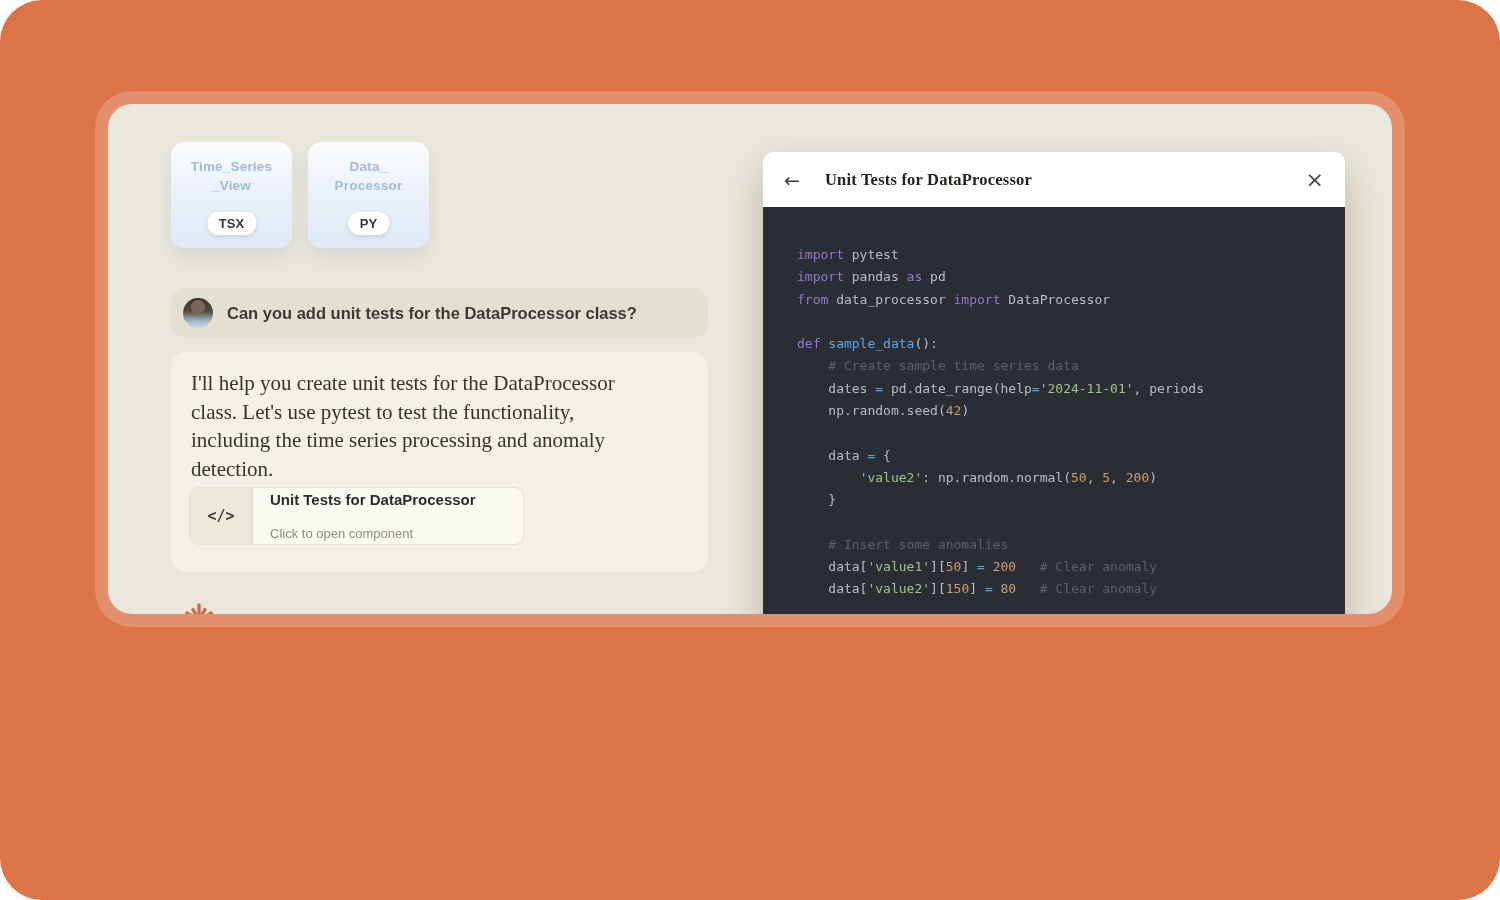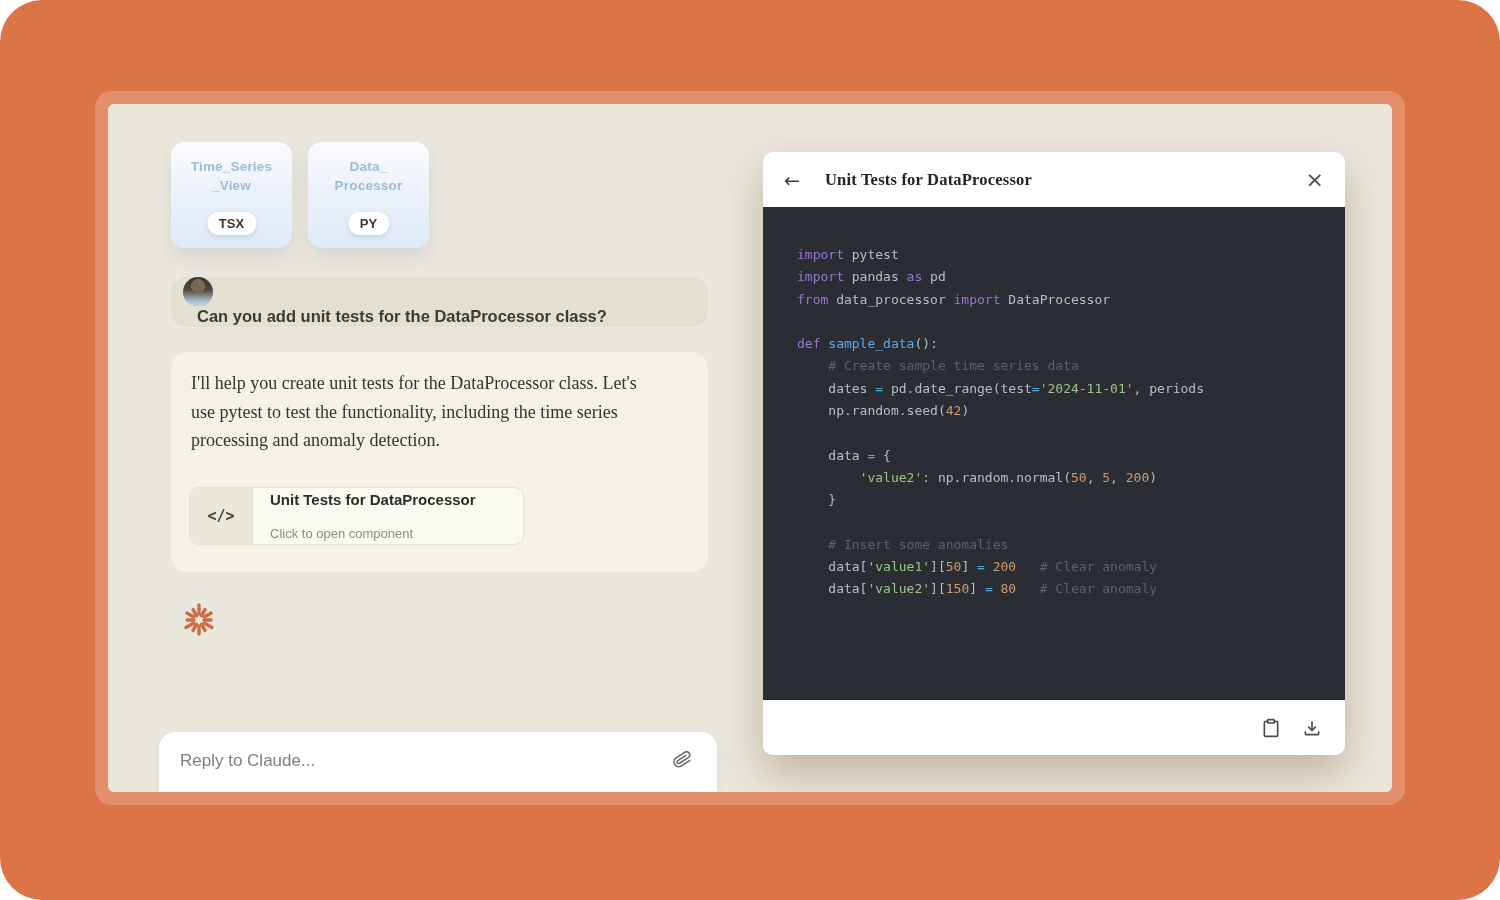--- a/index.html
+++ b/index.html
@@ -1,50 +1,50 @@
 <!DOCTYPE html>
 <html style="--accent: #dd7448; --cream: #eae7dc; --code-bg: #2b2d34; --code-kw: #9678d1; --code-fn: #5fa7e4; --code-st: #9dc487; --code-nm: #cf9c6d; --code-op: #57a6d8; --code-cm: #5b616e; --code-pl: #b7bdc8;"><head>
 <meta charset="utf-8">
 <style>
   * { margin: 0; padding: 0; box-sizing: border-box; }
   html, body { width: 1500px; height: 900px; background: #ffffff; overflow: hidden;
                font-family: "Liberation Sans", sans-serif; }
 
   .frame { position: absolute; inset: 0; background: var(--accent, #dd7448); border-radius: 42px; }
 
-  .panel { position: absolute; left: 108px; top: 104px; width: 1284px; height: 688px;
-           background: var(--cream, #eae7dc); border-radius: 6px; overflow: hidden;
+  .panel { position: absolute; left: 108px; top: 104px; width: 1284px; height: 510px;
+           background: var(--cream, #eae7dc); border-radius: 24px; overflow: hidden;
            box-shadow: 0 0 0 13px rgba(255,255,255,0.20); }
 
   
   .attachments { position: absolute; left: 63px; top: 38px; display: flex; gap: 16px; }
   .file-card { position: relative; width: 121px; height: 106px; border-radius: 14px;
                background: linear-gradient(180deg, #fbfcfe 0%, #e9f0f9 55%, #dfeaf7 100%);
                box-shadow: 0 10px 18px rgba(130,145,170,0.18); }
   .file-title { margin-top: 15px; text-align: center; font-size: 13.5px; line-height: 19px;
                 font-weight: 700; color: #9fbbdb; letter-spacing: 0.2px; }
   .file-badge { position: absolute; bottom: 13px; left: 50%; transform: translateX(-50%);
                 background: #ffffff; border-radius: 999px; padding: 4px 12px;
                 font-size: 13px; font-weight: 700; color: #3a382f;
                 box-shadow: 0 2px 5px rgba(120,130,150,0.25); }
 
   
-  .user-bubble { position: absolute; left: 63px; top: 173px; width: 537px; height: 50px;
-                 background: #e3e0d1; border-radius: 15px; display: flex; 
-                 padding-left: 12px; flex-direction: column; }
+  .user-bubble { position: absolute; left: 63px; top: 184px; width: 537px; height: 50px;
+                 background: #e3e0d1; border-radius: 15px; display: flex; align-items: center;
+                 padding-left: 12px; }
   .avatar { width: 30px; height: 30px; border-radius: 50%; flex: 0 0 auto;
             background:
               radial-gradient(circle at 50% 30%, #7a6655 0 26%, rgba(0,0,0,0) 28%),
               linear-gradient(180deg, #37332f 0%, #514538 42%, #a5b9c9 78%, #cdd9e2 100%); }
   .user-text { margin-left: 14px; font-size: 16.5px; font-weight: 700; color: #3b3a33; }
 
   
   .assistant-bubble { position: absolute; left: 63px; top: 248px; width: 537px; height: 220px;
                       background: #f4f2e7; border-radius: 16px; padding: 17px 20px; }
-  .assistant-text { width: 452px; font-family: "Liberation Serif", serif; font-size: 18px;
+  .assistant-text { width: 452px; font-family: "Liberation Serif", serif; font-size: 21px;
                     line-height: 28.5px; color: #35342d; }
   .artifact-card { position: absolute; left: 18px; top: 135px; width: 335px; height: 58px;
                    background: #faf9f2; border: 1px solid #e5e2d4; border-radius: 10px;
                    display: flex; cursor: pointer; }
   .artifact-icon { width: 63px; background: #e9e8db; border-right: 1px solid #e2dfd1;
                    border-radius: 9px 0 0 9px; display: flex; align-items: center;
                    justify-content: center; font-family: "DejaVu Sans Mono", monospace;
                    font-size: 15px; font-weight: 700; color: #45443c; }
   .artifact-meta { display: flex; flex-direction: column; justify-content: center; padding-left: 17px; }
   .artifact-title { font-size: 15px; font-weight: 700; color: #2e2d27; }
@@ -167,21 +167,21 @@
         </button>
       </div>
 
       <div class="code-area" id="code-area">
           <div class="code-line"><span class="t-kw">import</span><span class="t-pl"> pytest</span></div>
           <div class="code-line"><span class="t-kw">import</span><span class="t-pl"> pandas </span><span class="t-kw">as</span><span class="t-pl"> pd</span></div>
           <div class="code-line"><span class="t-kw">from</span><span class="t-pl"> data_processor </span><span class="t-kw">import</span><span class="t-pl"> DataProcessor</span></div>
           <div class="code-line">&nbsp;</div>
           <div class="code-line"><span class="t-kw">def</span><span class="t-pl"> </span><span class="t-fn">sample_data</span><span class="t-pl">():</span></div>
           <div class="code-line"><span class="t-cm">    # Create sample time series data</span></div>
-          <div class="code-line"><span class="t-pl">    dates </span><span class="t-op">=</span><span class="t-pl"> pd.date_range(test</span><span class="t-op">=</span><span class="t-st">'2024-11-01'</span><span class="t-pl">, periods</span></div>
+          <div class="code-line"><span class="t-pl">    dates </span><span class="t-op">=</span><span class="t-pl"> pd.date_range(help</span><span class="t-op">=</span><span class="t-st">'2024-11-01'</span><span class="t-pl">, periods</span></div>
           <div class="code-line"><span class="t-pl">    np.random.seed(</span><span class="t-nm">42</span><span class="t-pl">)</span></div>
           <div class="code-line">&nbsp;</div>
           <div class="code-line"><span class="t-pl">    data </span><span class="t-op">=</span><span class="t-pl"> {</span></div>
           <div class="code-line"><span class="t-pl">        </span><span class="t-st">'value2'</span><span class="t-pl">: np.random.normal(</span><span class="t-nm">50</span><span class="t-pl">, </span><span class="t-nm">5</span><span class="t-pl">, </span><span class="t-nm">200</span><span class="t-pl">)</span></div>
           <div class="code-line"><span class="t-pl">    }</span></div>
           <div class="code-line">&nbsp;</div>
           <div class="code-line"><span class="t-cm">    # Insert some anomalies</span></div>
           <div class="code-line"><span class="t-pl">    data[</span><span class="t-st">'value1'</span><span class="t-pl">][</span><span class="t-nm">50</span><span class="t-pl">] </span><span class="t-op">=</span><span class="t-pl"> </span><span class="t-nm">200</span><span class="t-pl">   </span><span class="t-cm"># Clear anomaly</span></div>
           <div class="code-line"><span class="t-pl">    data[</span><span class="t-st">'value2'</span><span class="t-pl">][</span><span class="t-nm">150</span><span class="t-pl">] </span><span class="t-op">=</span><span class="t-pl"> </span><span class="t-nm">80</span><span class="t-pl">   </span><span class="t-cm"># Clear anomaly</span></div>
         </div>

